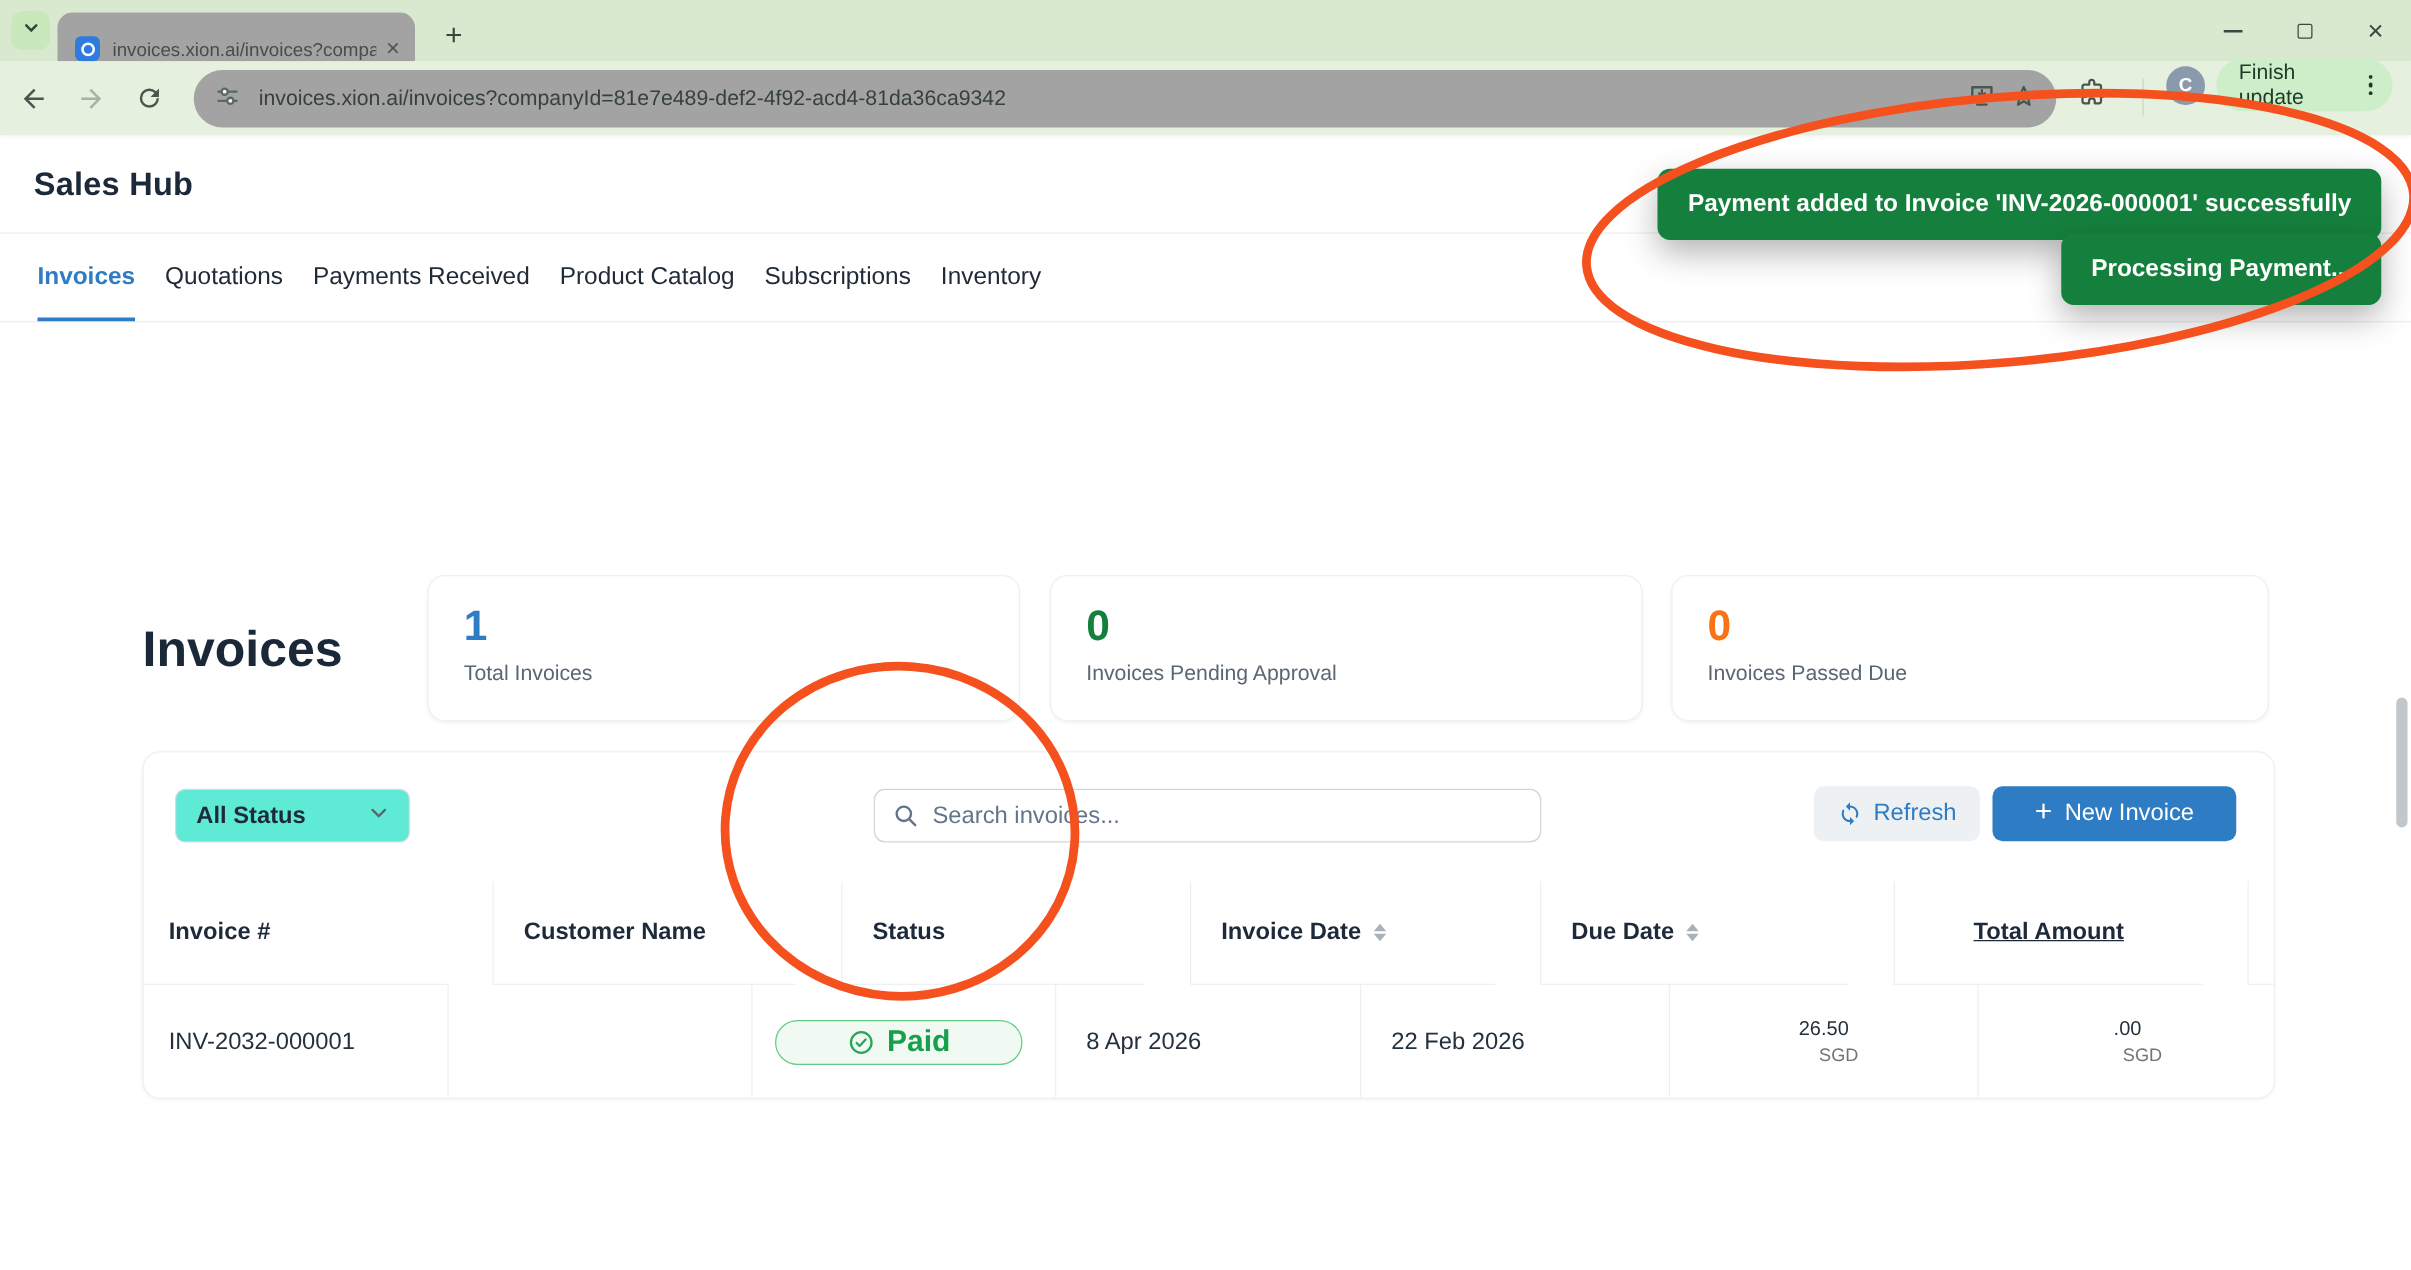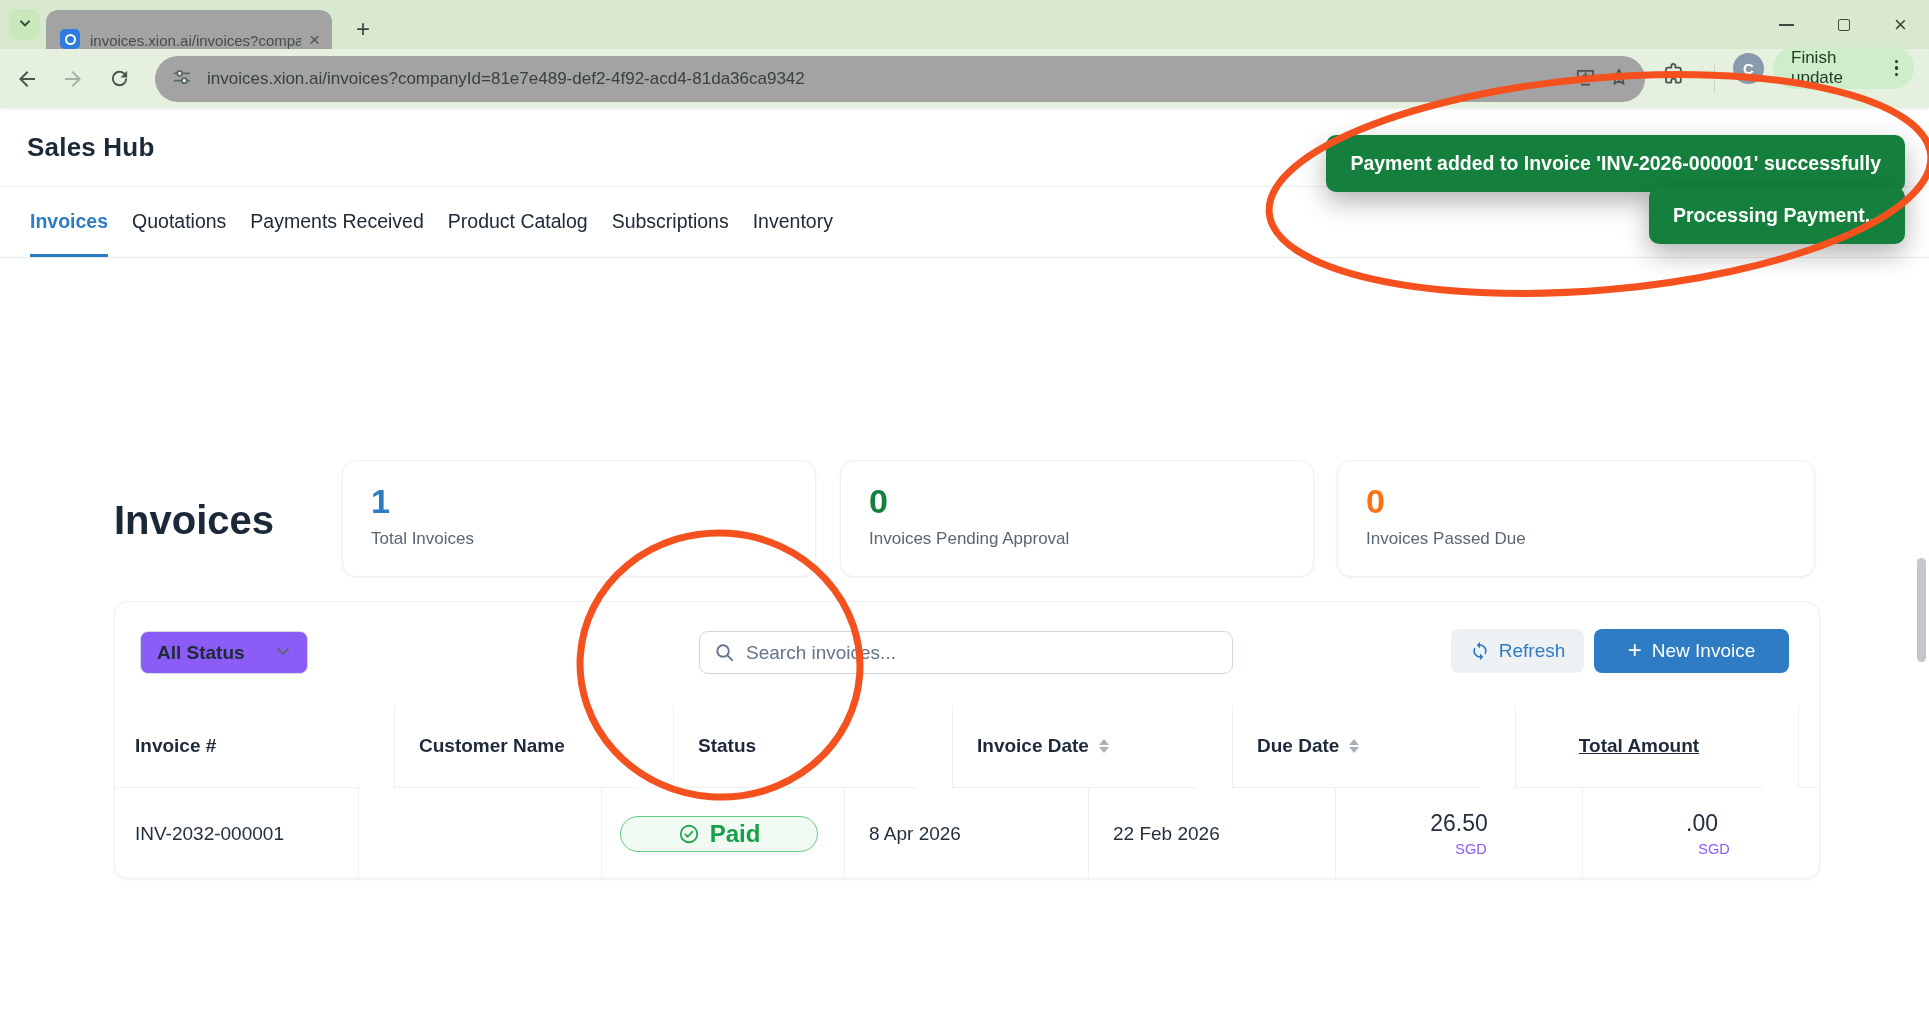--- a/index.html
+++ b/index.html
@@ -66,22 +66,22 @@
     padding:22px 28px; }
   .stat-value { font-size:34px; font-weight:700; line-height:1.1; }
   .stat-label { margin-top:9px; font-size:17px; color:#5b6673; }
   .v-blue   { color:#2e7cc3; }
   .v-green  { color:#15803d; }
   .v-orange { color:#f97316; }
 
   .panel { position:absolute; left:114px; top:343px; width:1706px; height:278px; background:#fff;
     border:1px solid #eef0f2; border-radius:14px; box-shadow:0 1px 3px rgba(16,24,40,.05); overflow:hidden; }
 
-  .status-select { position:absolute; left:25px; top:29px; width:168px; height:43px; border:1px solid #d6dbe1;
-    border-radius:8px; background:#8b5cf6; display:flex; align-items:center; padding:0 14px 0 16px; cursor:pointer; }
+  .status-select { position:absolute; left:25px; top:29px; width:188px; height:43px; border:1px solid #d6dbe1;
+    border-radius:8px; background:#5eead4; display:flex; align-items:center; padding:0 14px 0 16px; cursor:pointer; }
   .status-select-label { font-size:19px; font-weight:600; color:#1e2a3a; flex:1 1 auto; }
   .search-wrap { position:absolute; left:584px; top:29px; width:534px; height:43px; }
   .search-input { width:100%; height:100%; border:1px solid #cfd6dd; border-radius:9px; background:#fff;
     padding:0 14px 0 46px; font-size:19px; color:#1e2a3a; outline:none; font-family:"Liberation Sans",sans-serif; }
   .search-input::placeholder { color:#64748b; opacity:1; }
   .search-icon { position:absolute; left:14px; top:10px; }
   .refresh-btn { position:absolute; left:1336px; top:27px; width:133px; height:44px; border:none; border-radius:8px;
     background:#eef1f4; color:#2e7cc3; font-size:19px; font-weight:500; display:flex; align-items:center;
     justify-content:center; gap:9px; cursor:pointer; font-family:"Liberation Sans",sans-serif; }
   .new-invoice-btn { position:absolute; left:1479px; top:27px; width:195px; height:44px; border:none; border-radius:8px;
@@ -97,22 +97,22 @@
     padding-left:24px; }
   .cell:first-child { border-left:none; padding-left:20px; }
   .thead .cell { font-weight:600; color:#1e2a3a; border-bottom:1px solid #eef0f3; }
   .trow  .cell { border-bottom:1px solid #eceef1; }
   .cell.center { justify-content:center; padding-left:0; flex-direction:column; }
   .thead .cell.center { flex-direction:row;text-decoration:underline; }
   .sort-icon { display:inline-flex; flex-direction:column; gap:2px; margin-left:10px; }
   .sort-icon b { width:0; height:0; border-left:5px solid transparent; border-right:5px solid transparent; }
   .sort-up   { border-bottom:6px solid #a9b1bb; }
   .sort-down { border-top:6px solid #a9b1bb; }
-  .amount-main { font-size:23px; color:#25303e; }
-  .amount-cur  { font-size:14.5px; color:#8b5cf6; margin-top:4px;margin-left:24px; }
+  .amount-main { font-size:16px; color:#25303e; }
+  .amount-cur  { font-size:14.5px; color:#737373; margin-top:4px;margin-left:24px; }
 
   .paid-badge { margin-left:-6px; width:198px; height:36px; border:1.5px solid #62cc84; background:#f1faf2;
     border-radius:18px; display:flex; align-items:center; justify-content:center; gap:10px; }
   .paid-label { font-size:24px; font-weight:600; color:#17a04b; }
 
   
   .toast { position:absolute; right:24px; height:57px; background:#15803d; color:#fff; border-radius:10px;
     display:flex; align-items:center; padding:0 24px; font-size:19.5px; font-weight:600; z-index:60;
     box-shadow:0 10px 26px rgba(0,0,0,.30); white-space:nowrap; }
   .toast-success    { top:119px;margin-top:16px; }

